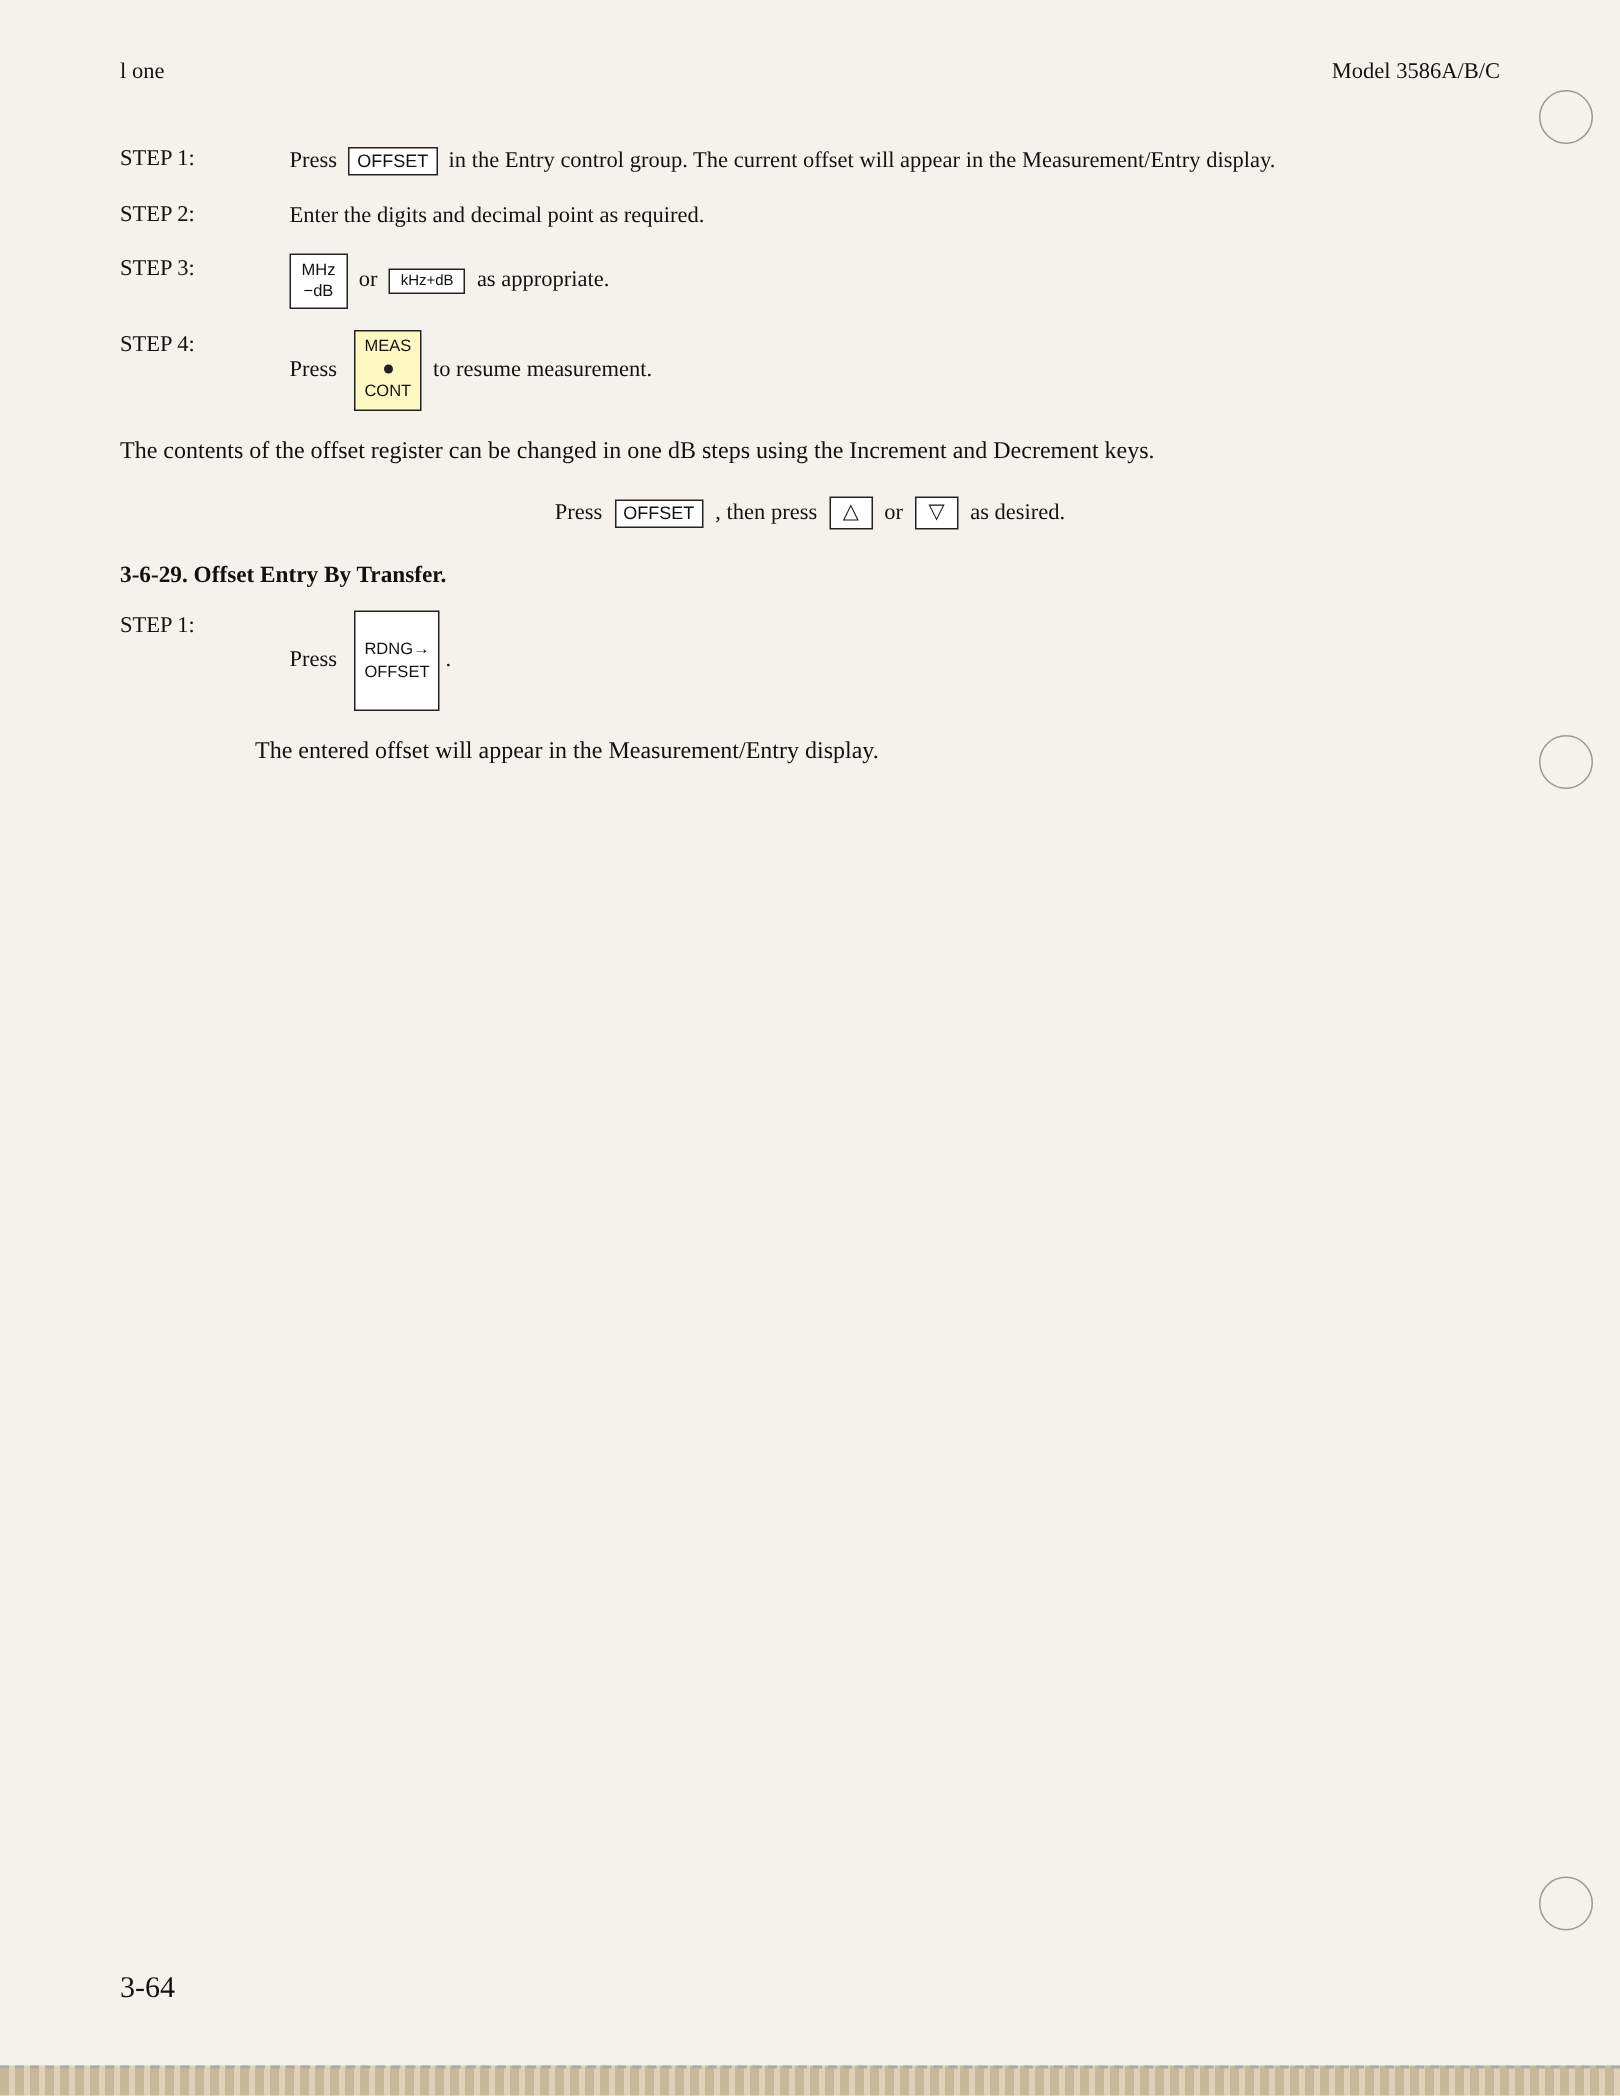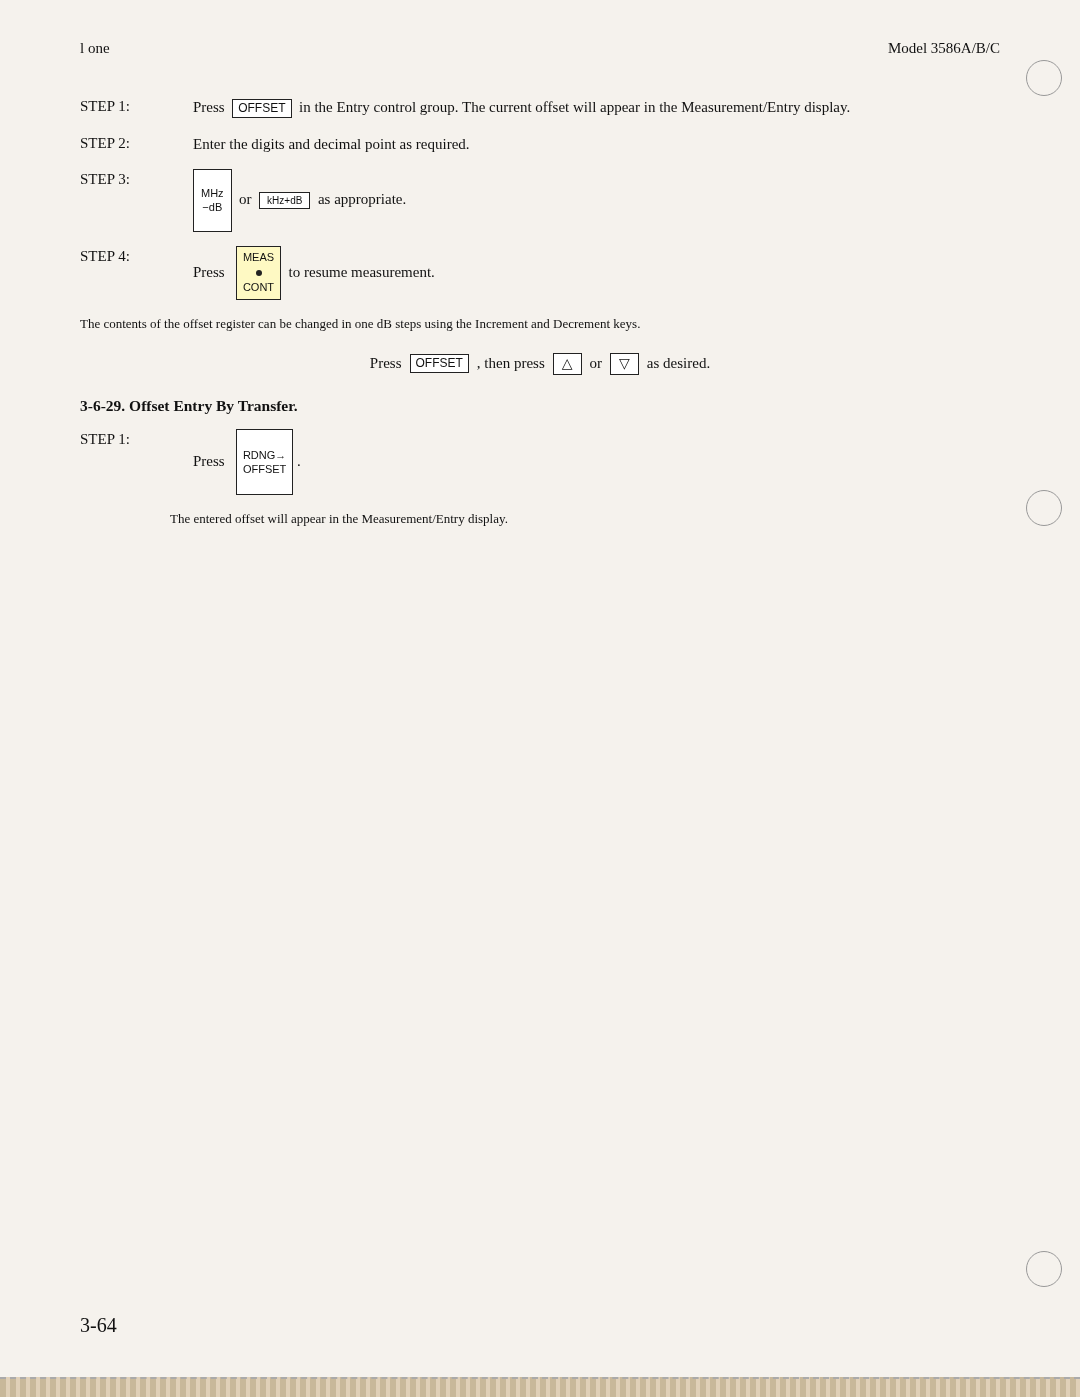--- a/index.html
+++ b/index.html
@@ -104,21 +104,21 @@
       border: 1.5px solid #222;
       padding: 3px 8px;
       font-size: 14px;
       vertical-align: middle;
       background: #fff;
       line-height: 1;
     }
 
     .paragraph {
       margin-bottom: 14px;
-      font-size: 13px;
+      font-size: 16px;
       line-height: 1.6;
       text-align: justify;
     }
 
     .press-row {
       display: flex;
       align-items: center;
       justify-content: center;
       margin: 18px 0 22px 0;
       gap: 8px;
@@ -162,21 +162,21 @@
       border-radius: 50%;
       vertical-align: middle;
       margin: 0 1px;
     }
 
     .mhz-box {
       display: inline-flex;
       flex-direction: column;
       align-items: center;
       border: 1.5px solid #222;
-      padding: 16px 7px;
+      padding: 3px 7px;
       background: #fff;
       font-size: 11px;
       font-family: Arial, sans-serif;
       line-height: 1.3;
       vertical-align: middle;
     }
 
     .khz-box {
       display: inline-flex;
       align-items: center;

